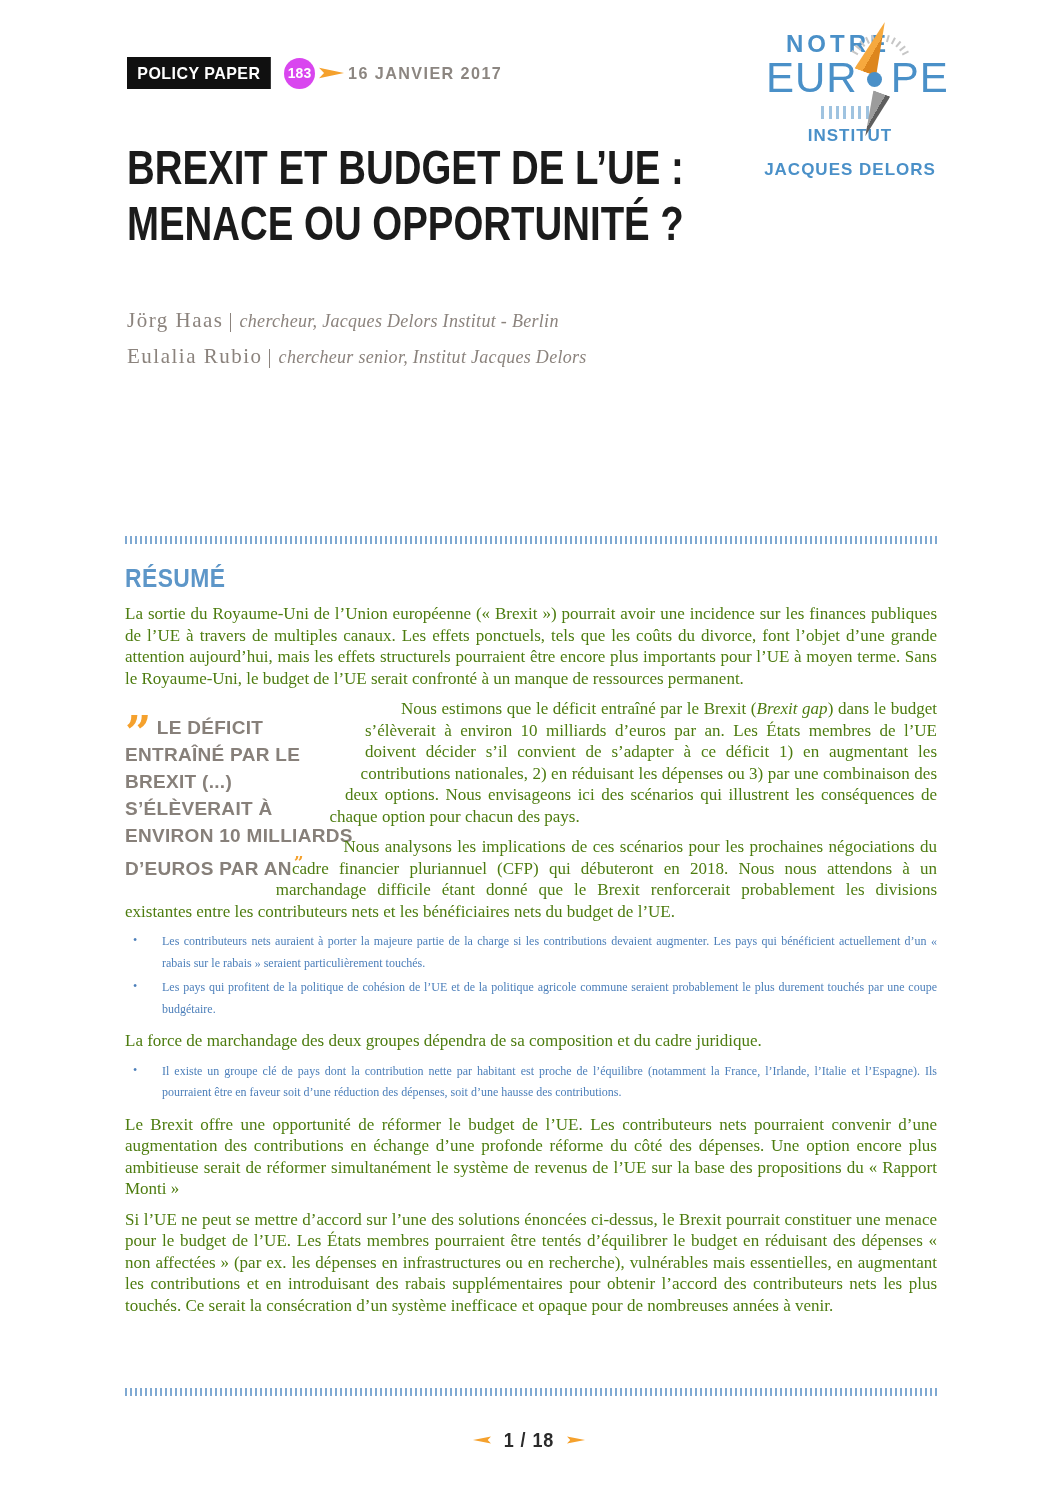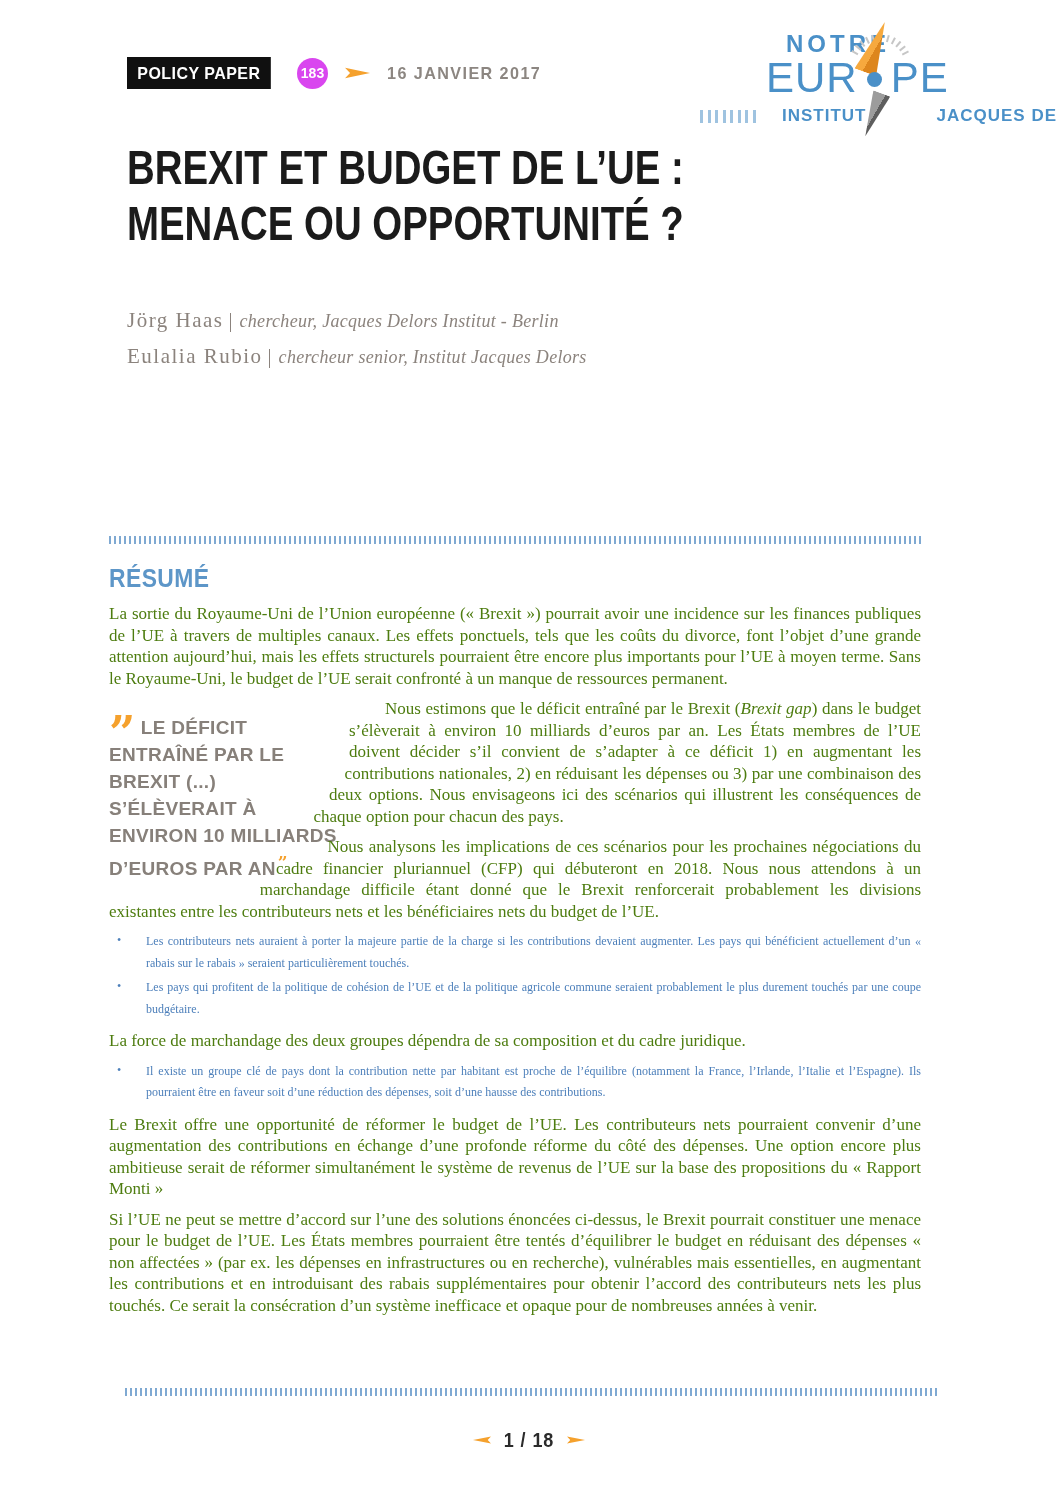--- a/index.html
+++ b/index.html
@@ -3,21 +3,21 @@
 <meta charset="utf-8">
 <style>
   * { box-sizing: border-box; }
   html,body { margin:0; padding:0; background:#ffffff; }
   .page {
     position:relative; width:1058px; height:1497px; background:#ffffff;
     font-family:"Liberation Serif", serif; overflow:hidden;
   }
 
   
-  .header-row { position:absolute; top:57px; left:127px; display:flex; align-items:center; gap:17px; }
+  .header-row { position:absolute; top:57px; left:127px; display:flex; align-items:center; gap:4px; }
   .badge {
     background:#101010; color:#ffffff; font:700 17px/1 "Liberation Sans", sans-serif;
     letter-spacing:.5px; padding:8px 11px 7px; transform:scaleX(.94); transform-origin:0 50%;
   }
   .issue-circle {
     width:31px; height:31px; border-radius:50%; background:#d946ef; color:#fff;
     display:flex; align-items:center; justify-content:center;
     font:700 14px/1 "Liberation Sans", sans-serif;
   }
   .pennant-right { width:25px; height:14px; background:#f5a12d;
@@ -35,38 +35,38 @@
     background:linear-gradient(100deg,#f6a93e 55%,#dd861d 55%);
     clip-path:polygon(55% 0, 100% 100%, 0 100%); transform:rotate(20deg); }
   .compass-dot { position:absolute; left:9px; top:16px; width:15px; height:15px;
     border-radius:50%; background:#4a90c8; }
   .needle-down { position:absolute; left:7px; top:36px; width:18px; height:46px;
     background:linear-gradient(100deg,#9c9c9c 50%,#5e5e5e 50%);
     clip-path:polygon(0 0, 100% 0, 45% 100%); transform:rotate(20deg); }
   .arc { position:absolute; top:36px; left:180px; width:0; height:0; }
   .arc i { position:absolute; left:-1px; top:-32px; width:2px; height:7px;
     background:#c6c6c6; transform-origin:1px 32px; display:block; }
-  .logo-bottom { display:flex; align-items:center; gap:24px; margin-top:4px;
-    font-size:17px; font-weight:700; letter-spacing:1px; white-space:nowrap; }
+  .logo-bottom { display:flex; align-items:center; gap:7px; margin-top:4px;
+    font-size:17px; font-weight:700; letter-spacing:1px; white-space:nowrap;flex-direction:column; }
   .tickbar { width:58px; height:13px; flex:none;
     background:repeating-linear-gradient(90deg,#9fc3e0 0 3px, transparent 3px 7.5px); }
   .needle-gap { width:22px; flex:none; }
 
   
   .title { position:absolute; left:127px; top:140px; margin:0; color:#1b1b1b;
     font:700 48px/1.16 "Liberation Sans", sans-serif; letter-spacing:0;
     transform:scaleX(.8); transform-origin:0 0; white-space:nowrap; }
   .authors { position:absolute; left:127px; top:265px; color:#8b837d;margin-top:43px; }
   .author-line { margin-bottom:11px; }
   .author-name { font-size:21px; letter-spacing:1.5px; }
   .author-sep { margin:0 7px 0 5px; font-size:20px; }
   .author-role { font-style:italic; font-size:18px; letter-spacing:.3px; }
 
   
-  .resume-section { position:absolute; left:109px; width:812px; top:536px; }
+  .resume-section { position:absolute; left:125px; width:812px; top:536px; }
   .dotted-rule { height:8px;
     background:repeating-linear-gradient(90deg,#7fa9d2 0,#7fa9d2 1.8px,transparent 1.8px,transparent 5px); }
   .resume-heading { margin:21px 0 12px; color:#5d96c8;
     font:700 26px/1 "Liberation Sans", sans-serif; letter-spacing:.5px;
     transform:scaleX(.88); transform-origin:0 50%; }
   .body-text { color:#4d7c0f; font-size:17px; line-height:21.5px;
     text-align:justify; margin:0 0 9px; }
   .indent { text-indent:36px; }
   .quote-wrap { overflow:visible; }
   .quote-float { float:left; width:240px; height:170px; margin:16px 0 2px;

